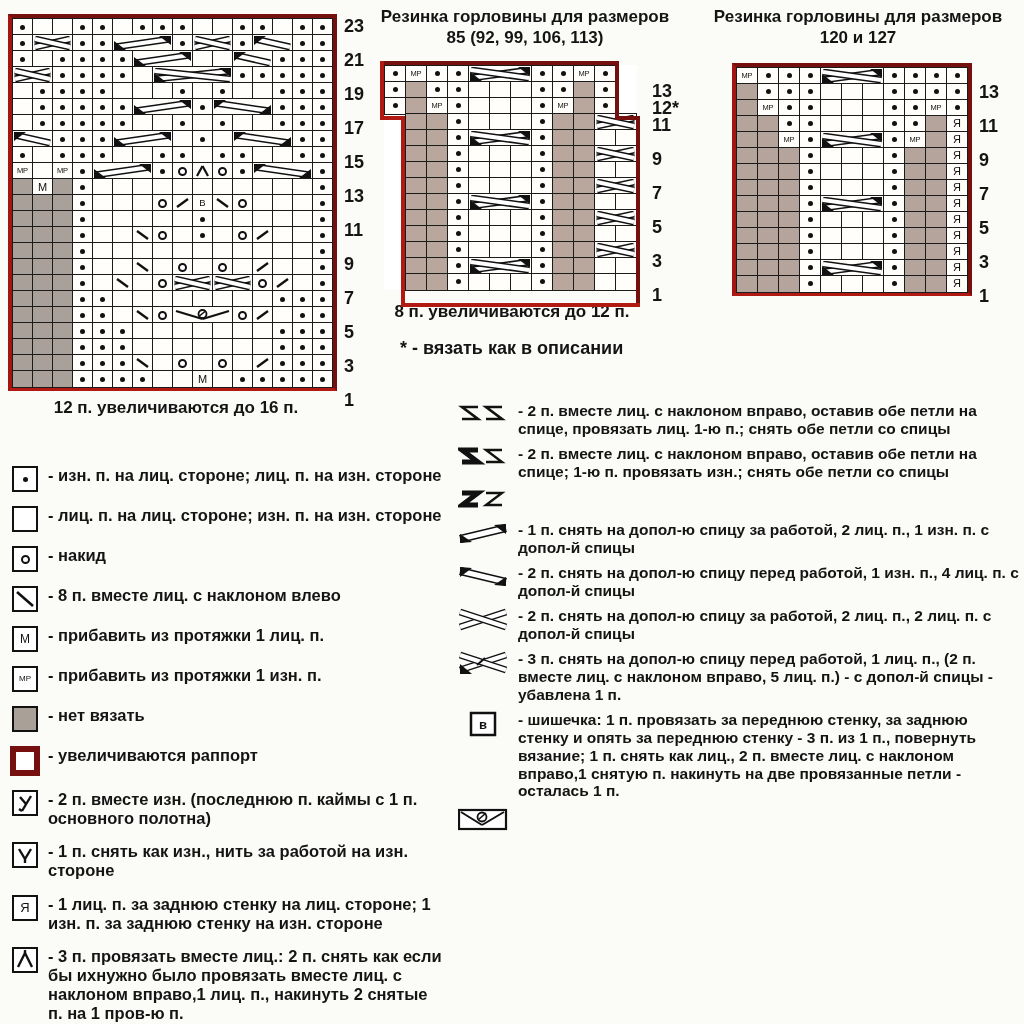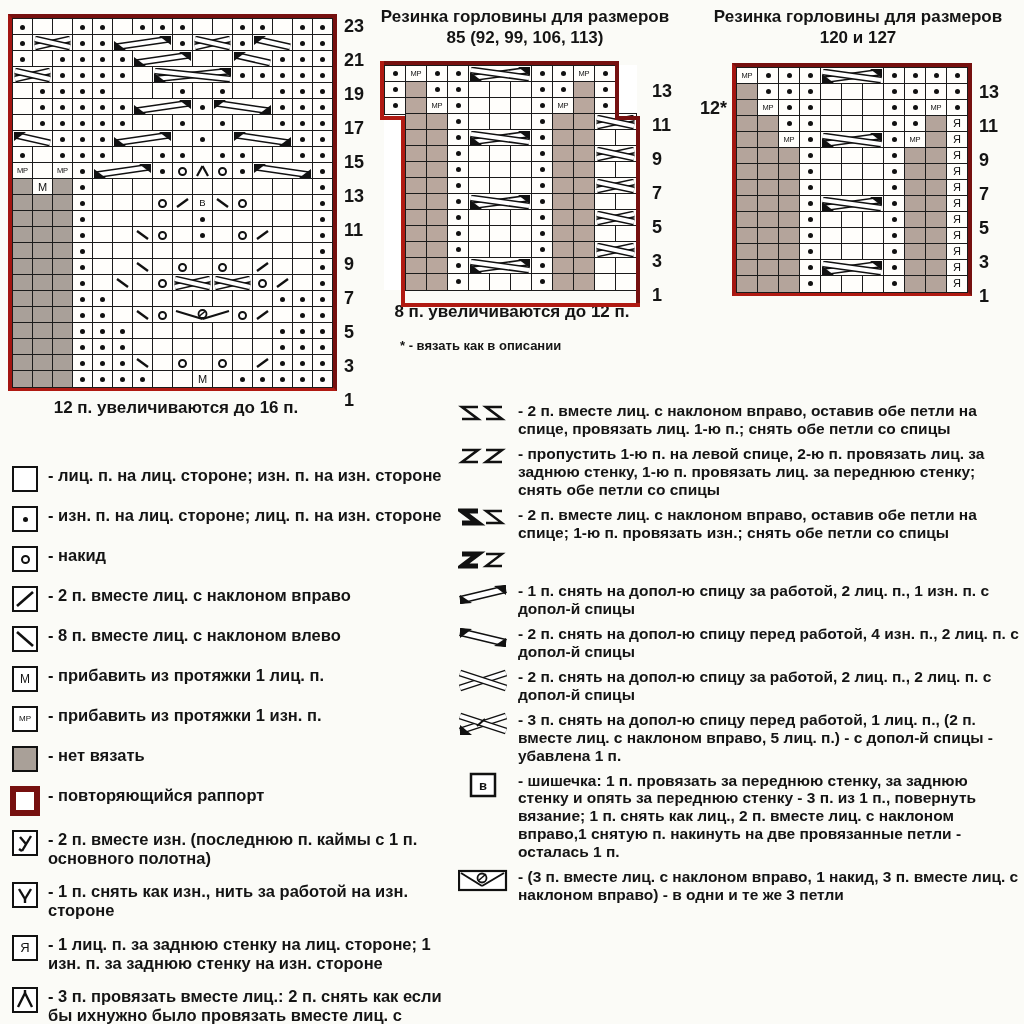--- a/index.html
+++ b/index.html
@@ -5,21 +5,21 @@
   html,body{margin:0;padding:0;}
   body{
     width:1024px;height:1024px;position:relative;overflow:hidden;
     background:#fbfbf7;
     font-family:"Liberation Sans","DejaVu Sans",sans-serif;
     color:#161616;
   }
   .chart{position:absolute;}
   .ctitle{font-weight:bold;font-size:17px;text-align:center;line-height:1.25;color:#141414;}
   .caption{font-weight:bold;font-size:17px;text-align:center;margin-top:6px;color:#141414;}
-  .note{font-weight:bold;font-size:13px;margin-top:16px;color:#141414;}
+  .note{font-weight:bold;font-size:18px;margin-top:16px;color:#141414;}
   .gridwrap{position:relative;}
   .redframe{display:inline-block;border:4px solid #76100f;border-left-color:#a31511;border-bottom-color:#b01a12;}
   .grid{position:relative;background:#fff;}
   .crow{display:flex;}
   .crow + .crow{margin-top:-1px;}
   .cell{
     box-sizing:border-box;border:1px solid #1b1b1b;background:#fffefb;
     display:flex;align-items:center;justify-content:center;position:relative;flex:0 0 auto;
   }
   .cell + .cell{margin-left:-1px;}
@@ -1276,21 +1276,21 @@
       </div>
       <div class="redseg" style="left: -4px; top: -4px; width: 239px; height: 4px;"></div>
       <div class="redseg" style="left: 231px; top: -4px; width: 4px; height: 59px;"></div>
       <div class="redseg" style="left: 231px; top: 51px; width: 25px; height: 4px;"></div>
       <div class="redseg" style="left: 252px; top: 51px; width: 4px; height: 191px;"></div>
       <div class="redseg bright" style="left: 17px; top: 238px; width: 239px; height: 4px;"></div>
       <div class="redseg bright" style="left: 17px; top: 51px; width: 4px; height: 191px;"></div>
       <div class="redseg bright" style="left: -4px; top: 51px; width: 25px; height: 4px;"></div>
       <div class="redseg bright" style="left: -4px; top: -4px; width: 4px; height: 59px;"></div>
       <div class="rlabel" style="left: 268px; top: 16px;">13</div>
-      <div class="rlabel" style="left: 268px; top: 33px; margin-left: 48px;">12*</div>
+      <div class="rlabel" style="left: 268px; top: 33px;">12*</div>
       <div class="rlabel" style="left: 268px; top: 50px;">11</div>
       <div class="rlabel" style="left: 268px; top: 84px;">9</div>
       <div class="rlabel" style="left: 268px; top: 118px;">7</div>
       <div class="rlabel" style="left: 268px; top: 152px;">5</div>
       <div class="rlabel" style="left: 268px; top: 186px;">3</div>
       <div class="rlabel" style="left: 268px; top: 220px;">1</div>
     </div>
   <div class="caption" style="width:280px;margin-top:12px;">8 п. увеличиваются до 12 п.</div>
   <div class="note" style="margin-left:28px;">* - вязать как в описании</div>
 </div>
@@ -1628,49 +1628,39 @@
             <div class="cell" style="width: 22px; height: 18px;">
               <span class="ctxt" style="font-size: 11px;">Я</span>
             </div>
           </div>
         </div></div><div class="rlabel" style="left: 247px; top: 19px;">13</div><div class="rlabel" style="left: 247px; top: 53px;">11</div><div class="rlabel" style="left: 247px; top: 87px;">9</div><div class="rlabel" style="left: 247px; top: 121px;">7</div><div class="rlabel" style="left: 247px; top: 155px;">5</div><div class="rlabel" style="left: 247px; top: 189px;">3</div><div class="rlabel" style="left: 247px; top: 223px;">1</div></div>
 </div>
 
 <div class="legend" id="legend-left" style="left:8px;top:466px;width:436px;">
     <div class="litem">
       <div class="liconwrap">
-        <div class="lbox"></div>
-      </div>
-      <div class="ltext">- лиц. п. на лиц. стороне; изн. п. на изн. стороне</div>
-    </div>
-    <div class="litem">
-      <div class="liconwrap">
         <div class="lbox">
           <span class="dot"></span>
         </div>
       </div>
       <div class="ltext">- изн. п. на лиц. стороне; лиц. п. на изн. стороне</div>
     </div>
     <div class="litem">
       <div class="liconwrap">
+        <div class="lbox"></div>
+      </div>
+      <div class="ltext">- лиц. п. на лиц. стороне; изн. п. на изн. стороне</div>
+    </div>
+    <div class="litem">
+      <div class="liconwrap">
         <div class="lbox">
           <span class="ring"></span>
         </div>
       </div>
       <div class="ltext">- накид</div>
-    </div>
-    <div class="litem">
-      <div class="liconwrap">
-        <div class="lbox">
-          <svg width="22" height="22" viewBox="0 0 22 22">
-            <line x1="3" y1="18" x2="19" y2="4" stroke="#111" stroke-width="2.6"></line>
-          </svg>
-        </div>
-      </div>
-      <div class="ltext">- 2 п. вместе лиц. с наклоном вправо</div>
     </div>
     <div class="litem">
       <div class="liconwrap">
         <div class="lbox">
           <svg width="22" height="22" viewBox="0 0 22 22">
             <line x1="3" y1="4" x2="19" y2="18" stroke="#111" stroke-width="2.6"></line>
           </svg>
         </div>
       </div>
       <div class="ltext">- 8 п. вместе лиц. с наклоном влево</div>
@@ -1694,21 +1684,21 @@
     <div class="litem">
       <div class="liconwrap">
         <div class="lbox graybox"></div>
       </div>
       <div class="ltext">- нет вязать</div>
     </div>
     <div class="litem">
       <div class="liconwrap">
         <div class="lbox redbox"></div>
       </div>
-      <div class="ltext">- повторяющийся раппорт</div>
+      <div class="ltext">- увеличиваются раппорт</div>
     </div>
     <div class="litem">
       <div class="liconwrap">
         <div class="lbox">
           <svg width="22" height="22" viewBox="0 0 22 22">
             <line x1="6" y1="5" x2="12" y2="12" stroke="#111" stroke-width="2.4"></line>
             <line x1="17" y1="4" x2="8" y2="19" stroke="#111" stroke-width="2.4"></line>
             <line x1="8" y1="19" x2="5" y2="17" stroke="#111" stroke-width="2.4"></line>
           </svg>
         </div>
@@ -1754,29 +1744,20 @@
         <svg width="50" height="26" viewBox="0 0 50 26">
           <polyline points="20,5 4,5 20,17 4,17" fill="none" stroke="#111" stroke-width="2.6"></polyline>
           <polyline points="44,5 28,5 44,17 28,17" fill="none" stroke="#111" stroke-width="2.6"></polyline>
         </svg>
       </div>
       <div class="ltext">- 2 п. вместе лиц. с наклоном вправо, оставив обе петли на спице, провязать лиц. 1-ю п.; снять обе петли со спицы</div>
     </div>
     <div class="litem">
       <div class="liconwrap">
         <svg width="50" height="26" viewBox="0 0 50 26">
-          <polyline points="4,5 20,5 4,17 20,17" fill="none" stroke="#111" stroke-width="2.6"></polyline>
-          <polyline points="28,5 44,5 28,17 44,17" fill="none" stroke="#111" stroke-width="2.6"></polyline>
-        </svg>
-      </div>
-      <div class="ltext">- пропустить 1-ю п. на левой спице, 2-ю п. провязать лиц. за заднюю стенку, 1-ю п. провязать лиц. за переднюю стенку; снять обе петли со спицы</div>
-    </div>
-    <div class="litem">
-      <div class="liconwrap">
-        <svg width="50" height="26" viewBox="0 0 50 26">
           <polyline points="20,5 4,5 20,17 4,17" fill="none" stroke="#111" stroke-width="5"></polyline>
           <polyline points="44,5 28,5 44,17 28,17" fill="none" stroke="#111" stroke-width="2.4"></polyline>
         </svg>
       </div>
       <div class="ltext">- 2 п. вместе лиц. с наклоном вправо, оставив обе петли на спице; 1-ю п. провязать изн.; снять обе петли со спицы</div>
     </div>
     <div class="litem">
       <div class="liconwrap">
         <svg width="50" height="26" viewBox="0 0 50 26">
           <polyline points="4,5 20,5 4,17 20,17" fill="none" stroke="#111" stroke-width="5"></polyline>
@@ -1797,21 +1778,21 @@
     </div>
     <div class="litem">
       <div class="liconwrap">
         <svg width="50" height="26" viewBox="0 0 50 26">
           <line x1="2" y1="7" x2="48" y2="18" stroke="#111" stroke-width="8"></line>
           <line x1="2" y1="7" x2="48" y2="18" stroke="#fff" stroke-width="5"></line>
           <polygon points="2,3 14,4 2,13" fill="#111"></polygon>
           <polygon points="48,22 36,21 48,13" fill="#111"></polygon>
         </svg>
       </div>
-      <div class="ltext">- 2 п. снять на допол-ю спицу перед работой, 4 изн. п., 2 лиц. п. с допол-й спицы</div>
+      <div class="ltext">- 2 п. снять на допол-ю спицу перед работой, 1 изн. п., 4 лиц. п. с допол-й спицы</div>
     </div>
     <div class="litem">
       <div class="liconwrap">
         <svg width="50" height="26" viewBox="0 0 50 26">
           <line x1="2" y1="20" x2="48" y2="5" stroke="#111" stroke-width="7"></line>
           <line x1="2" y1="20" x2="48" y2="5" stroke="#fff" stroke-width="4"></line>
           <line x1="2" y1="5" x2="48" y2="20" stroke="#111" stroke-width="7"></line>
           <line x1="2" y1="5" x2="48" y2="20" stroke="#fff" stroke-width="4"></line>
         </svg>
       </div>
@@ -1842,15 +1823,14 @@
     <div class="litem">
       <div class="liconwrap">
         <svg width="50" height="26" viewBox="0 0 50 26">
           <rect x="1" y="3" width="47" height="19" fill="#fff" stroke="#111" stroke-width="2.2"></rect>
           <line x1="3" y1="5" x2="24" y2="18" stroke="#111" stroke-width="2"></line>
           <line x1="46" y1="5" x2="24" y2="18" stroke="#111" stroke-width="2"></line>
           <circle cx="24" cy="10" r="4.5" fill="#fff" stroke="#111" stroke-width="1.8"></circle>
           <line x1="20" y1="13" x2="28" y2="6" stroke="#111" stroke-width="1.6"></line>
         </svg>
       </div>
-      <div class="ltext">- (3 п. вместе лиц. с наклоном вправо, 1 накид, 3 п. вместе лиц. с наклоном вправо) - в одни и те же 3 петли</div>
     </div>
   </div>
 
 </body></html>

